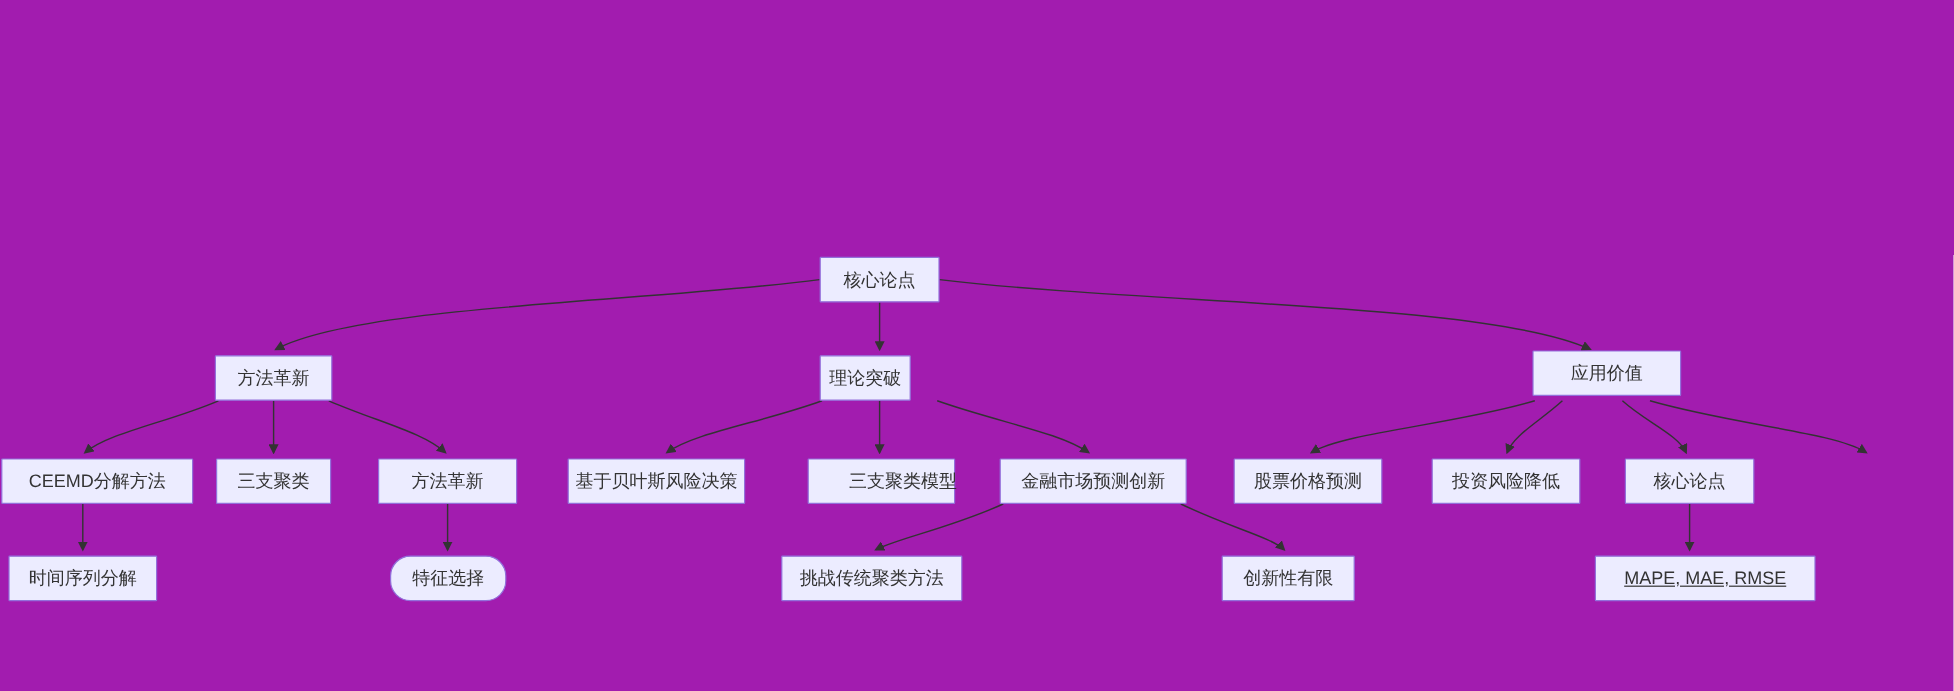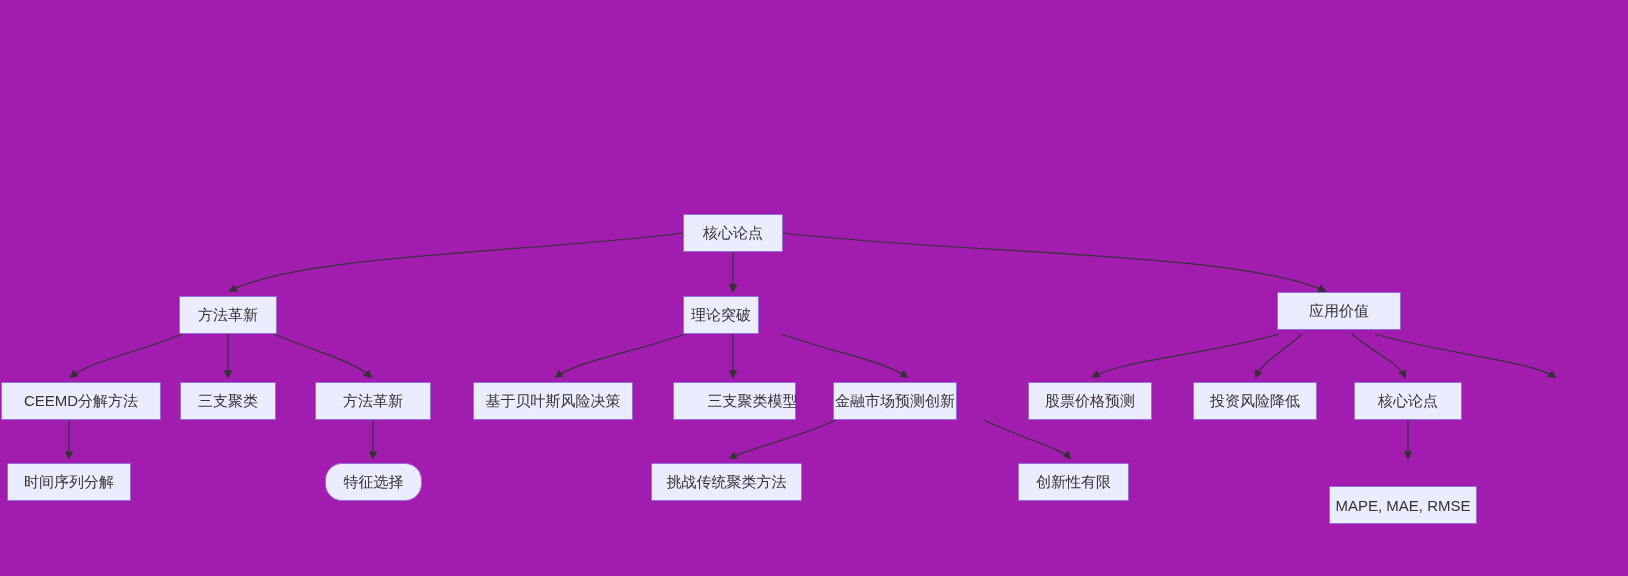--- a/index.html
+++ b/index.html
@@ -76,26 +76,26 @@
 
   <div class="node" style="left:683px; top:214px; width:100px;">核心论点</div>
 
   <div class="node" style="left:179px; top:296px; width:98px;font-family:Liberation Serif, serif;">方法革新</div>
   <div class="node" style="left:683px; top:296px; width:76px;">理论突破</div>
   <div class="node" style="left:1277px; top:292px; width:124px;">应用价值</div>
 
   <div class="node" style="left:1px; top:382px; width:160px;">CEEMD分解方法</div>
   <div class="node" style="left:180px; top:382px; width:96px;text-align:right;">三支聚类</div>
   <div class="node" style="left:315px; top:382px; width:116px;">方法革新</div>
-  <div class="node" style="left:473px; top:382px; width:160px;">基于贝叶斯风险决策</div>
+  <div class="node" style="left:473px; top:382px; width:148px;">基于贝叶斯风险决策</div>
   <div class="node" style="left:673px; top:382px; width:123px;padding-left:36px;">三支聚类模型</div>
-  <div class="node" style="left:833px; top:382px; width:124px;">金融市场预测创新</div>
+  <div class="node" style="left:833px; top:382px; width:156px;">金融市场预测创新</div>
   <div class="node" style="left:1028px; top:382px; width:124px;">股票价格预测</div>
   <div class="node" style="left:1193px; top:382px; width:124px;">投资风险降低</div>
   <div class="node" style="left:1354px; top:382px; width:108px;">核心论点</div>
 
   <div class="node" style="left:7px; top:463px; width:124px;">时间序列分解</div>
   <div class="node" style="left:325px; top:463px; width:97px;border-radius:17px;">特征选择</div>
   <div class="node" style="left:651px; top:463px; width:151px;">挑战传统聚类方法</div>
   <div class="node" style="left:1018px; top:463px; width:111px;">创新性有限</div>
-  <div class="node" style="left:1329px; top:486px; width:148px;">MAPE, MAE, RMSE</div>
+  <div class="node" style="left:1329px; top:463px; width:184px;text-decoration:underline;">MAPE, MAE, RMSE</div>
 
 </div>
 
 </body></html>

